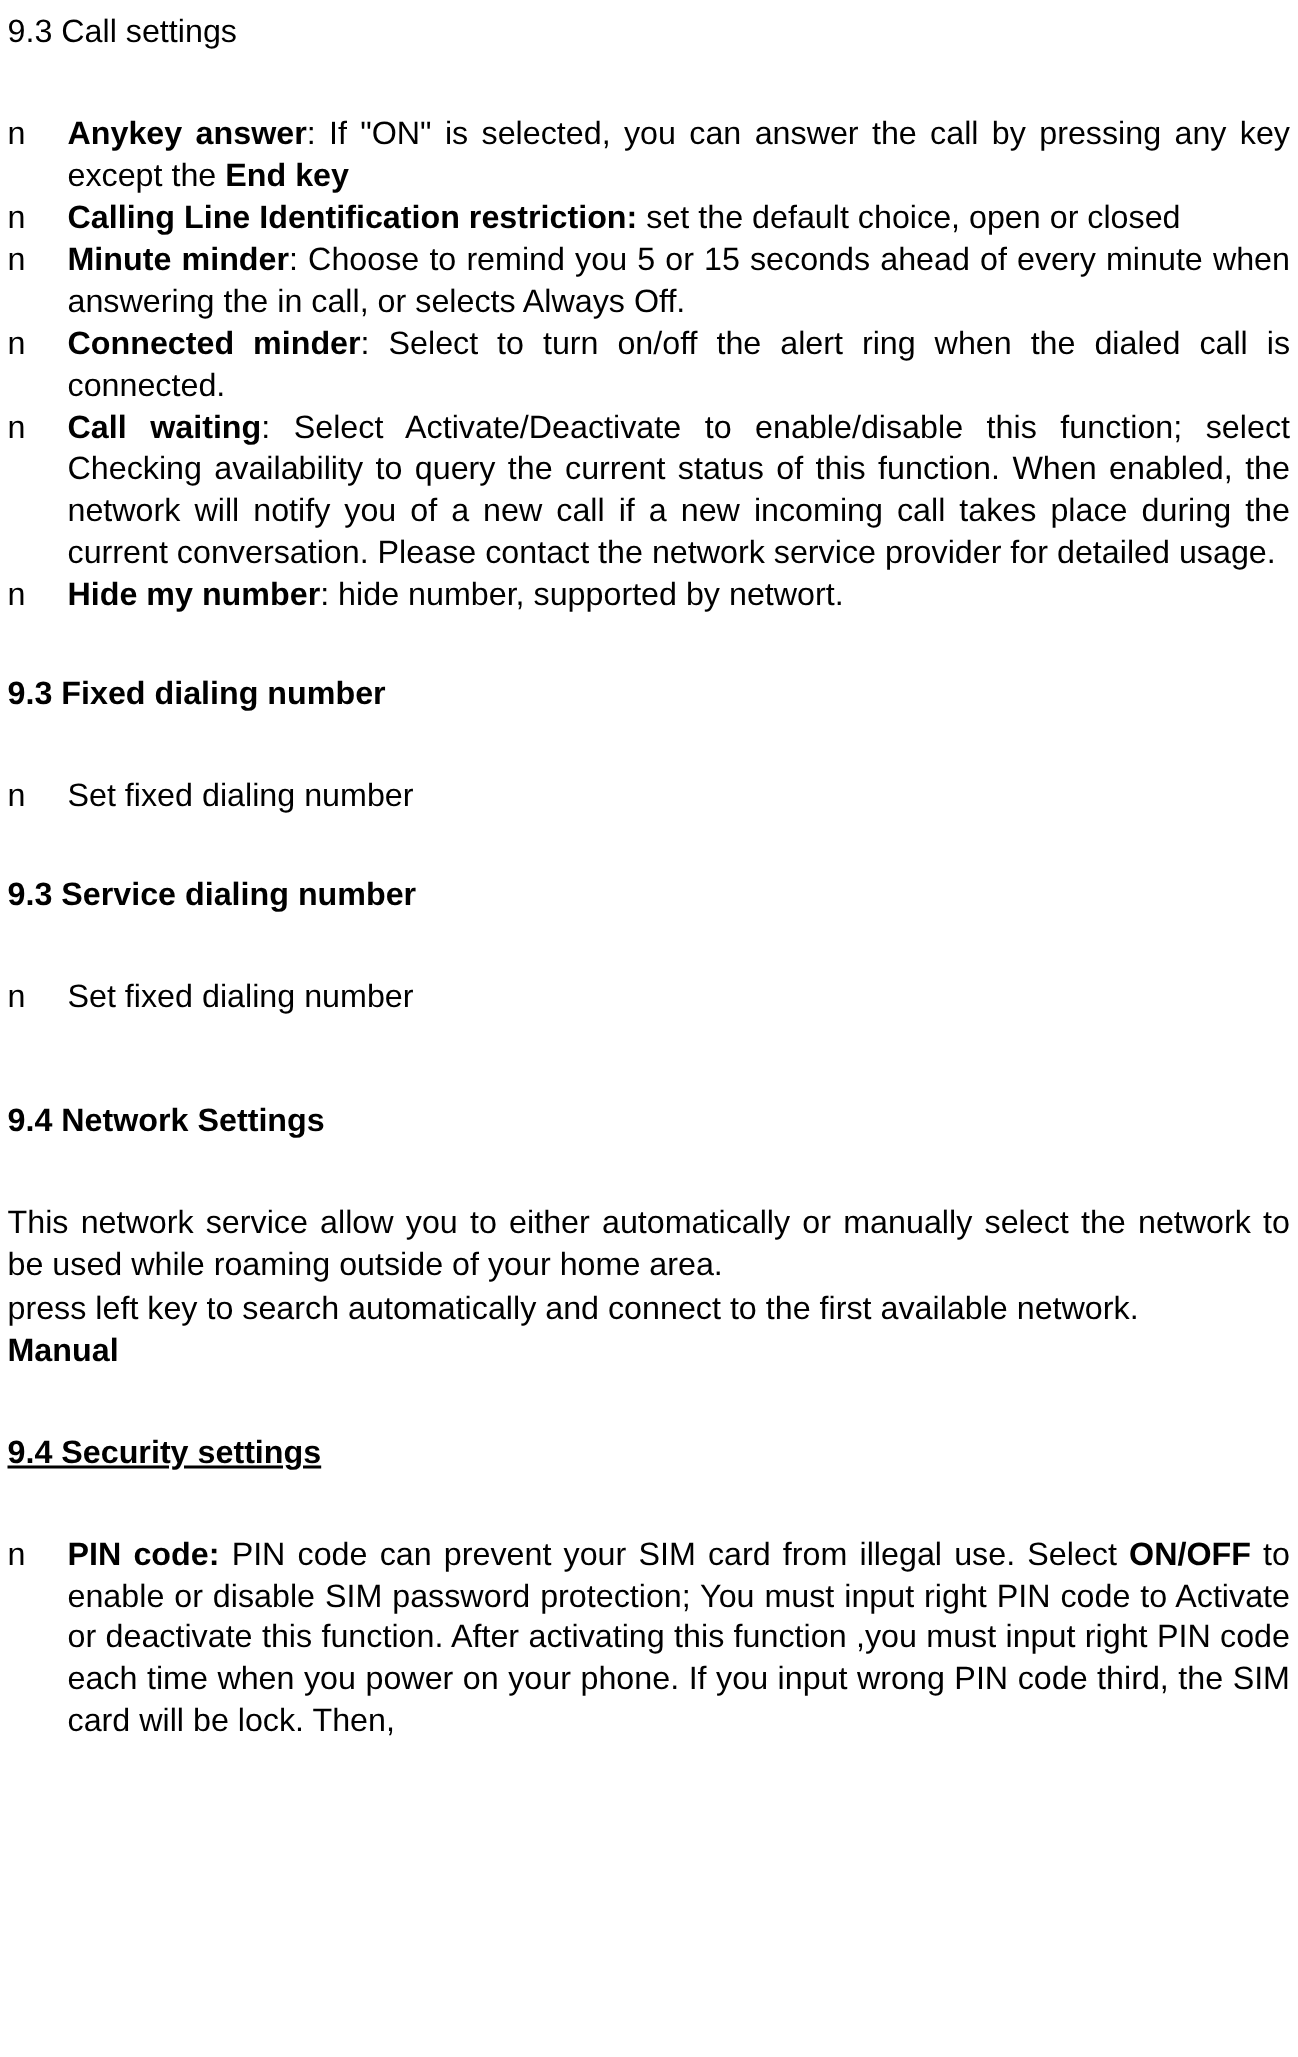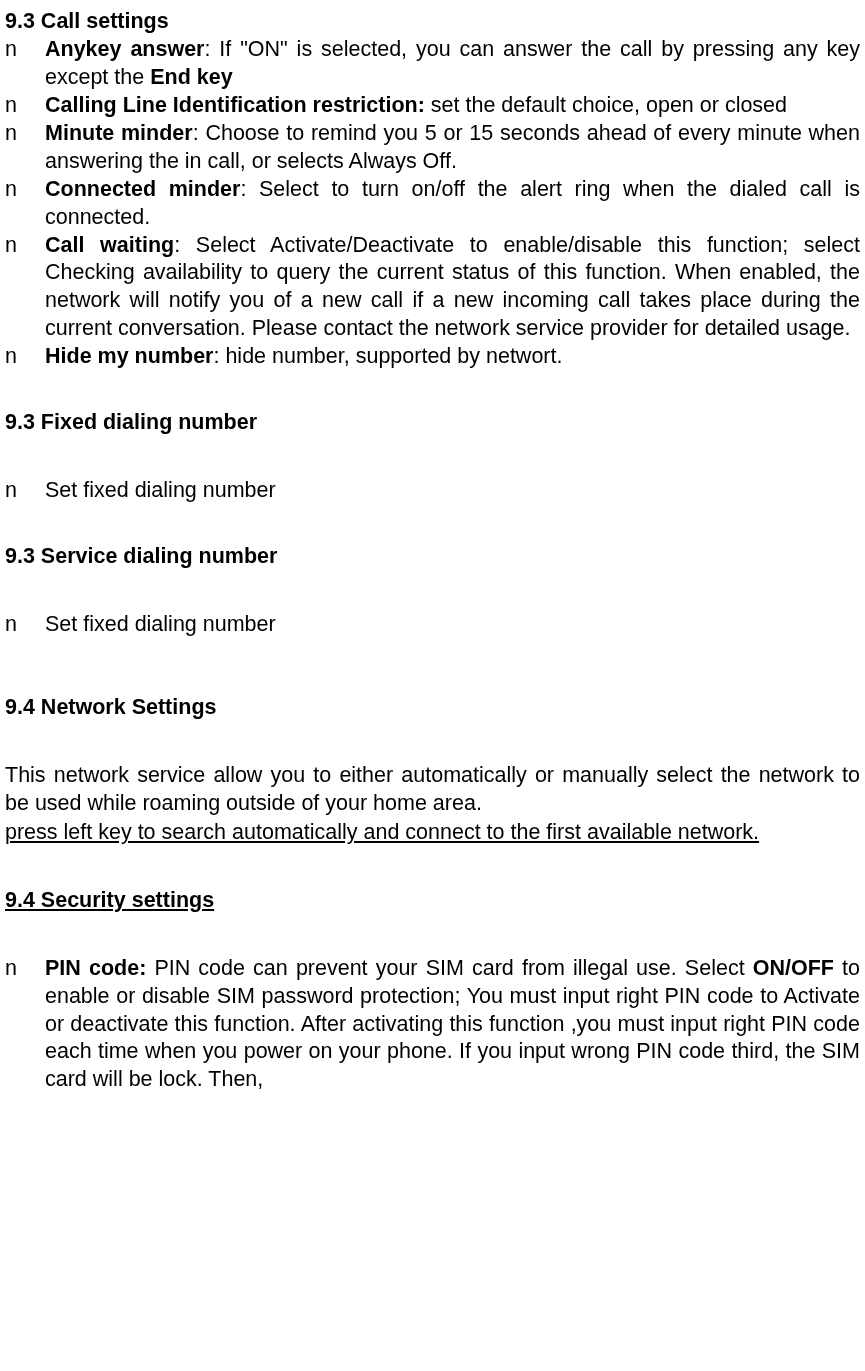--- a/index.html
+++ b/index.html
@@ -10,21 +10,22 @@
     body {
       font-family: Arial, Helvetica, sans-serif;
       font-size: 21.5px;
       line-height: 1.3;
       color: #000;
       background: #fff;
       width: 865px;
       padding: 8px 5px 0 5px;
     }
     .heading {
-      font-weight: bold;
+      font-weight: normal;
+      margin-bottom: 40px;
     }
     .heading-tight {
       font-weight: bold;
       margin-bottom: 40px;
       margin-top: 24px;
     }
     .heading-network {
       font-weight: bold;
       margin-top: 55px;
       margin-bottom: 40px;
@@ -63,21 +64,20 @@
       margin-bottom: 0;
     }
     .def-label {
       width: 170px;
       flex-shrink: 0;
       font-weight: bold;
     }
     .def-value {
       flex: 1;
       text-align: justify;
-      text-decoration: underline;
     }
   </style>
 </head>
 <body>
 
 <div class="heading">9.3 Call settings</div>
 
 <div class="list">
   <div class="list-item">
     <div class="marker">n</div>
@@ -136,20 +136,21 @@
 </div>
 
 <div class="heading-network">9.4 Network Settings</div>
 
 <div class="intro">This network service allow you to either automatically or manually select the network to be used while roaming outside of your home area.</div>
 
 <div class="def-row">
   <div class="def-value">press left key to search automatically and connect to the first available network.</div>
 </div>
 <div class="def-row">
+  <div class="def-label">Manual</div>
 </div>
 
 <div class="heading-security">9.4 Security settings</div>
 
 <div class="list">
   <div class="list-item">
     <div class="marker">n</div>
     <div class="content">
       <span class="bold">PIN code:</span><span> </span><span>PIN code can prevent your SIM card from illegal use. Select </span><span class="bold">ON/OFF</span><span> to enable or disable SIM password protection; You must input right PIN code to Activate or deactivate this function. After activating this function ,you must input right PIN code each time when you power on your phone. If you input wrong PIN code third, the SIM card will be lock. Then,</span>
     </div>

